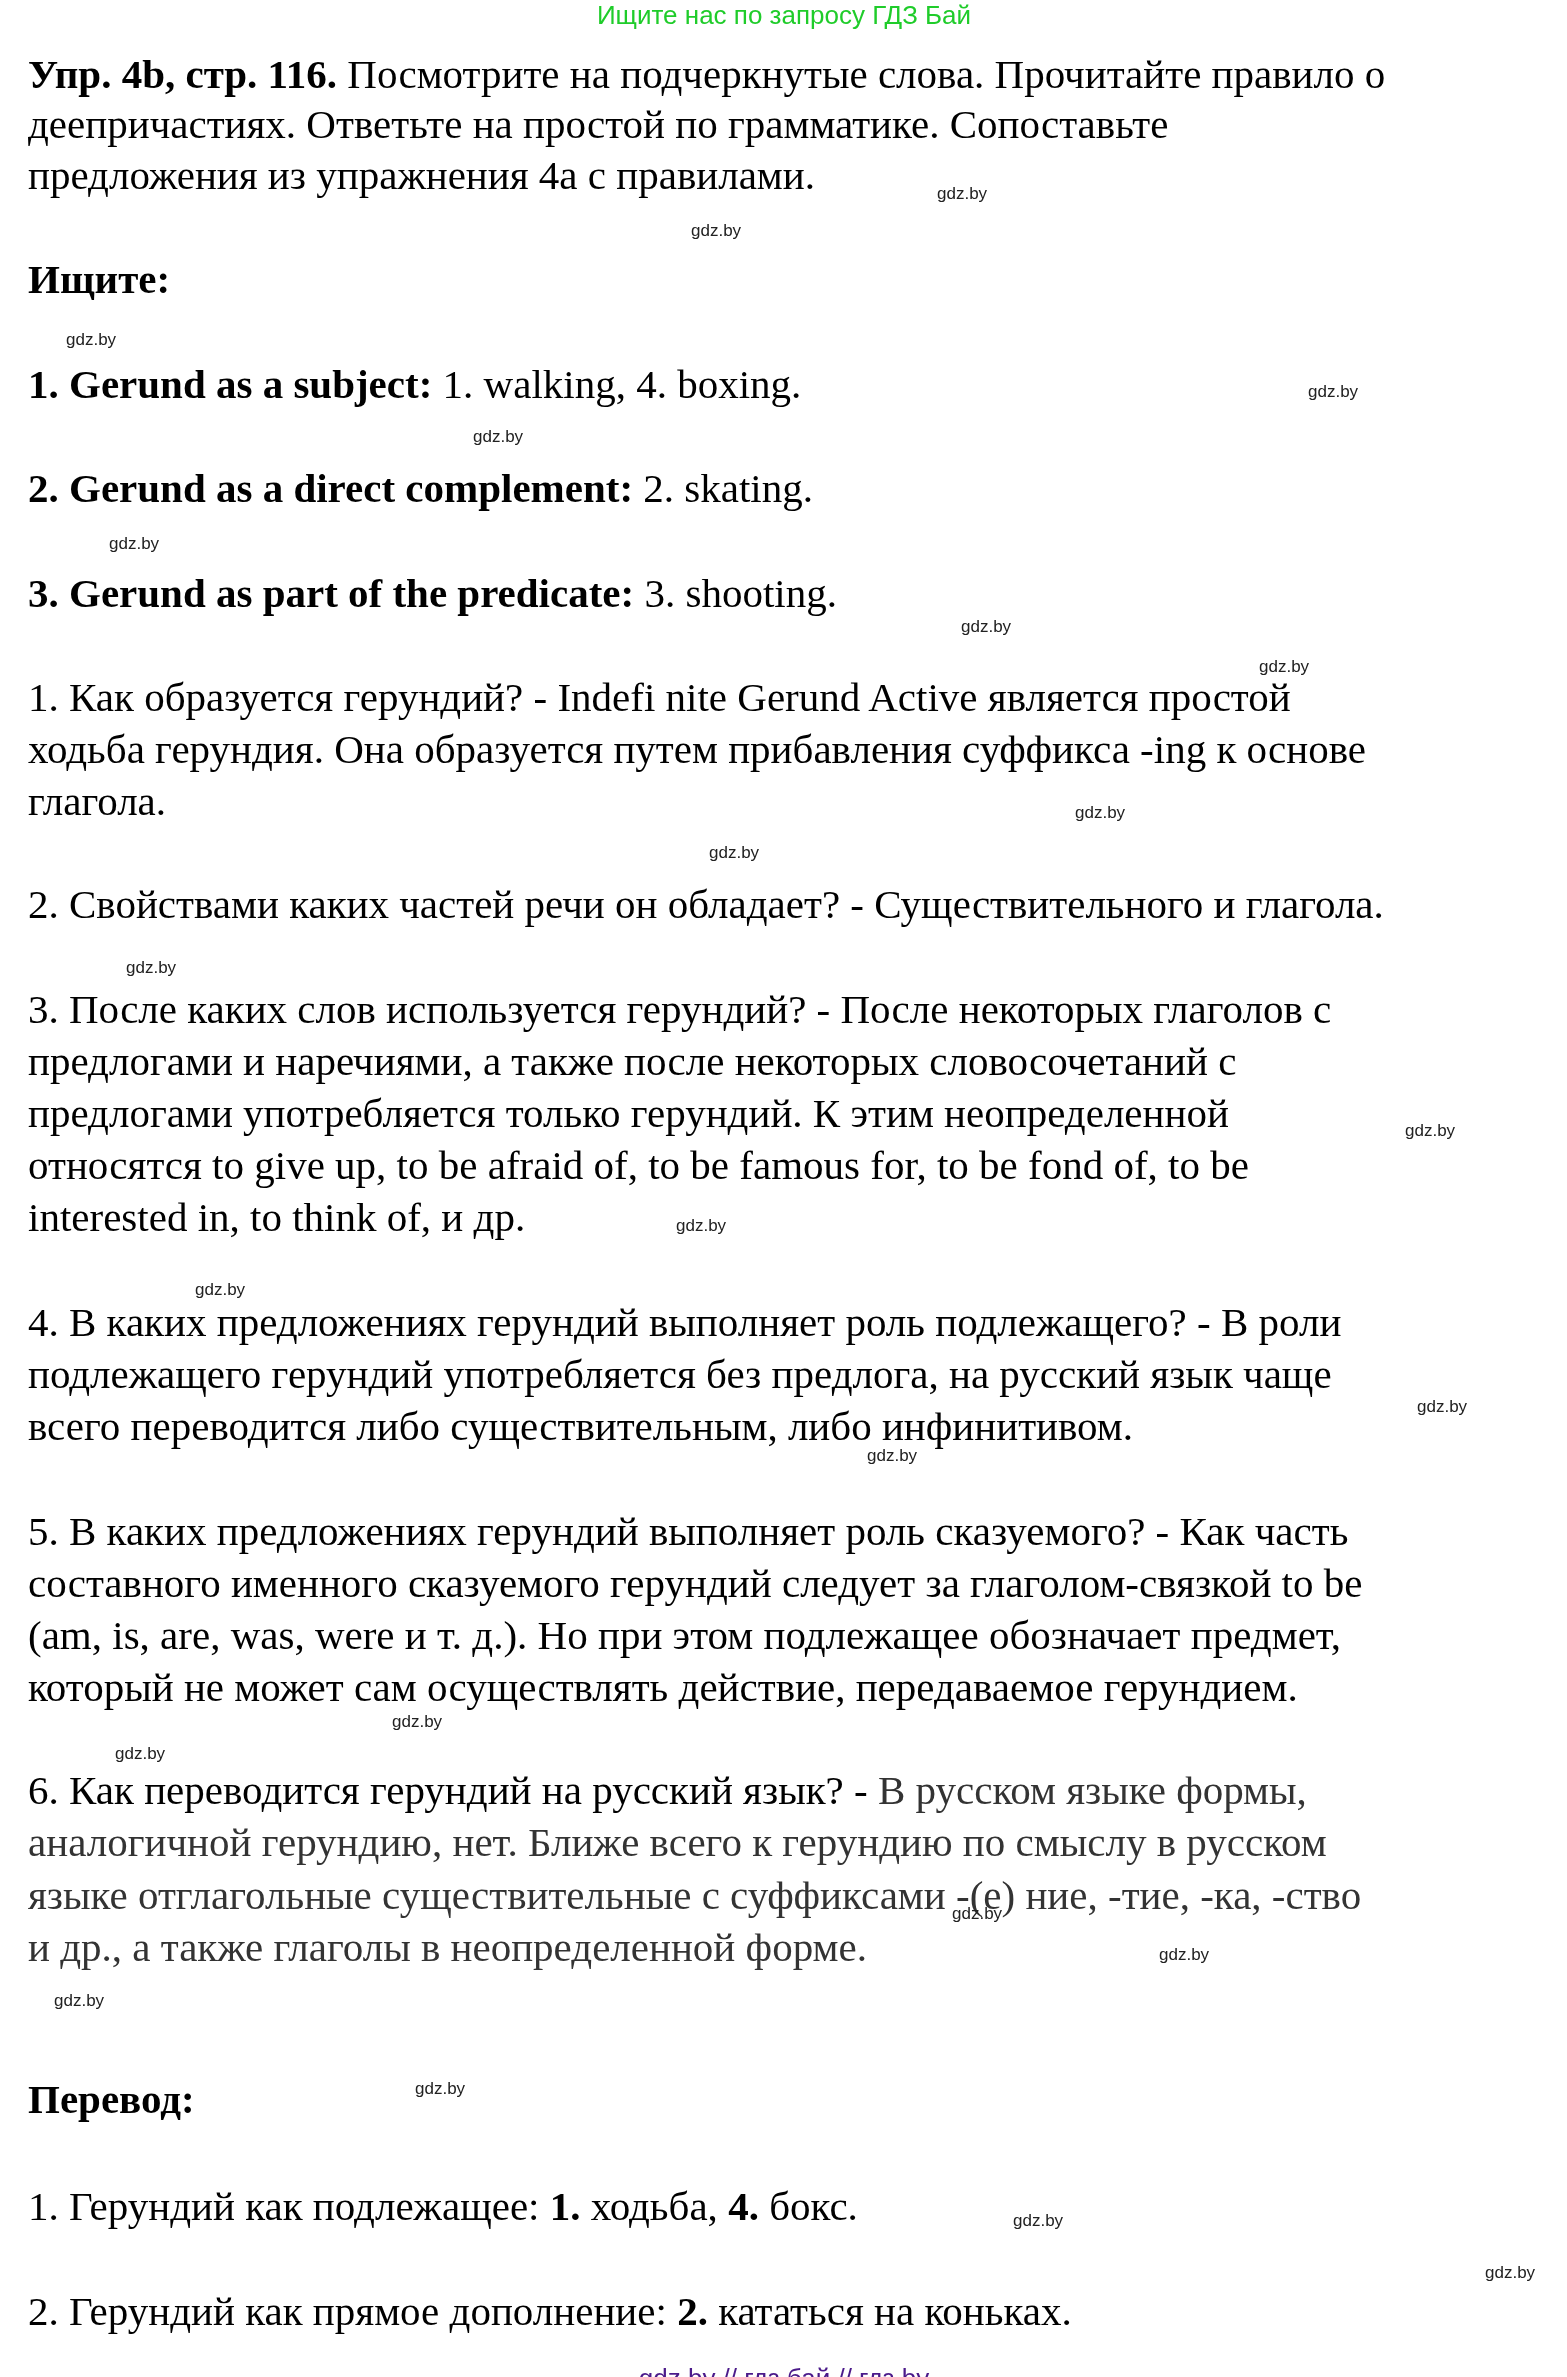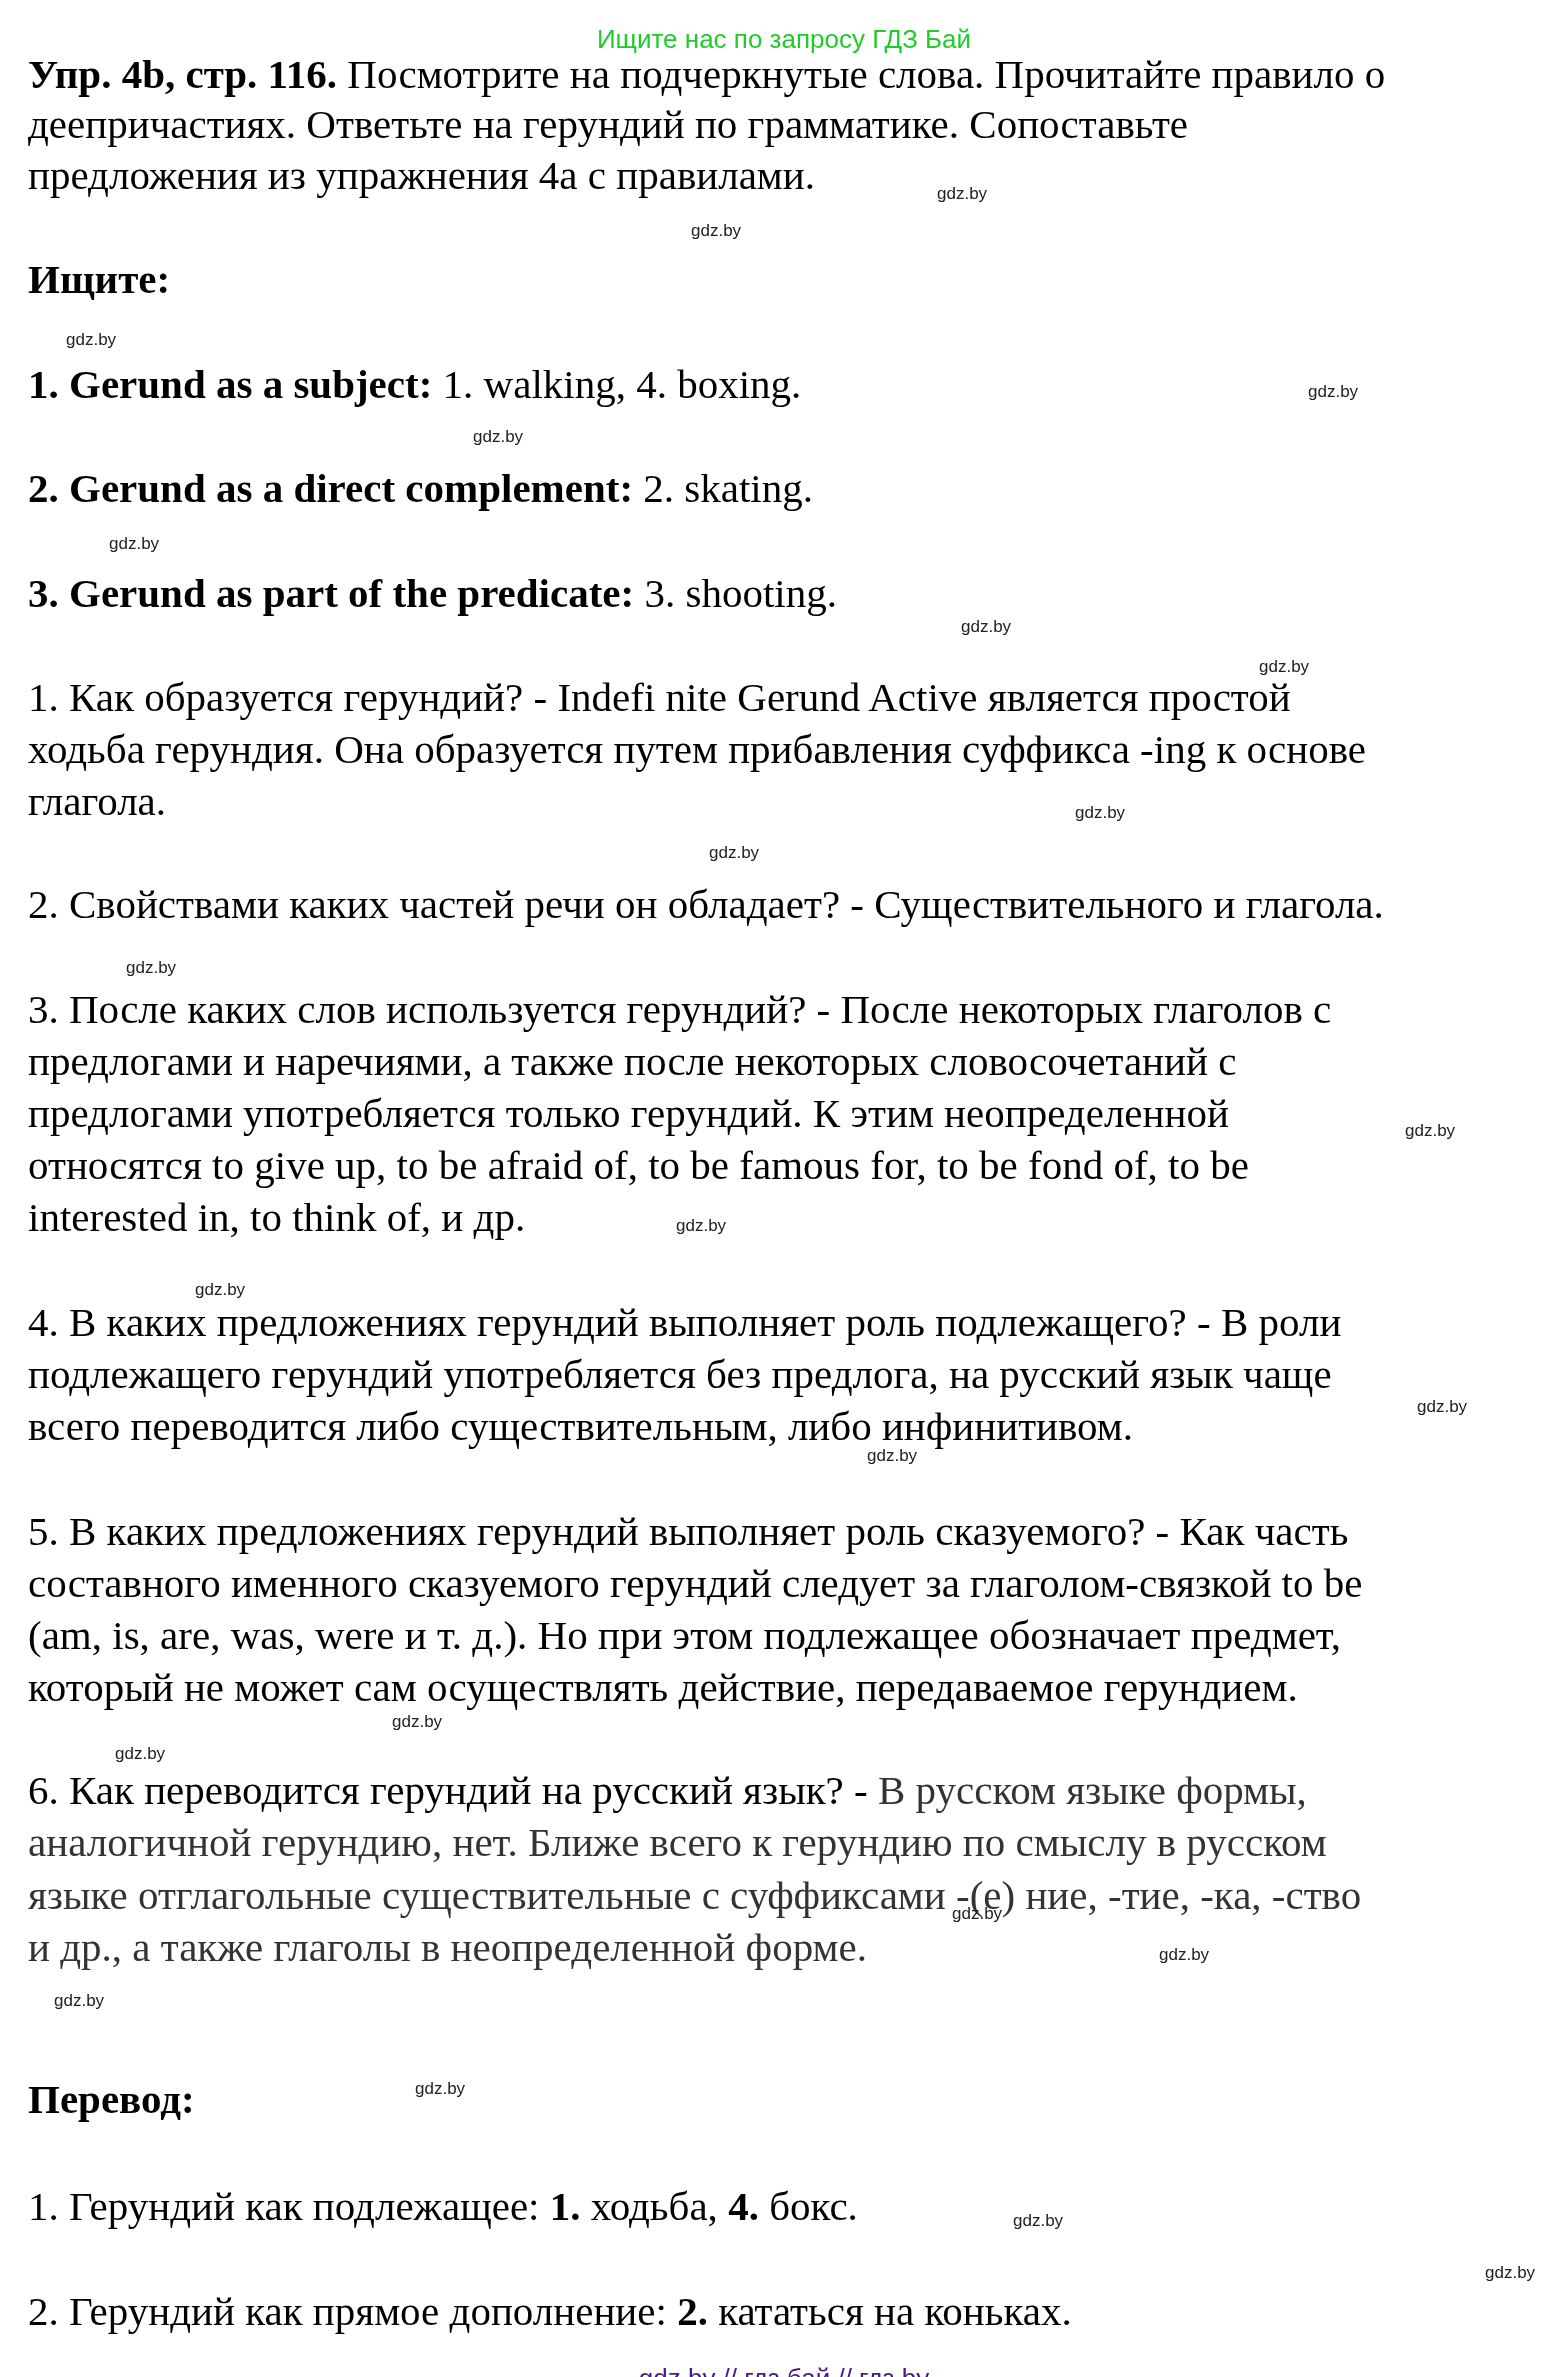--- a/index.html
+++ b/index.html
@@ -1,30 +1,30 @@
 <!DOCTYPE html>
 <html style="font-size:12.3px"><head>
 <meta charset="utf-8">
 <style>
   html, body { margin:0; padding:0; background:#ffffff; }
   body { width:1568px; height:2377px; position:relative; overflow:hidden; font-family:"Liberation Serif", serif; color:#000; }
-  .hdr { position:absolute; top:0; left:0; width:1568px; text-align:center; font-family:"Liberation Sans", sans-serif; font-size:26px; color:#1fcc2a; line-height:31px;margin-top:24px; }
+  .hdr { position:absolute; top:0; left:0; width:1568px; text-align:center; font-family:"Liberation Sans", sans-serif; font-size:26px; color:#1fcc2a; line-height:31px; }
   .ftr { position:absolute; top:2363px; left:0; width:1568px; text-align:center; font-family:"Liberation Sans", sans-serif; font-size:26px; color:#4b1a8a; line-height:31px; }
   .line { position:absolute; left:28px; font-size:41px; line-height:52px; white-space:nowrap; }
   .b { font-weight:bold; }
   .gray { color:#333333;text-align:center; }
   .wm { position:absolute; font-family:"Liberation Sans", sans-serif; font-size:17px; color:#222; line-height:26px; }
 </style>
 </head>
 <body>
 
 <div class="hdr">Ищите нас по запросу ГДЗ Бай</div>
 
 <div class="line" style="top:48px"><span class="b">Упр. 4b, стр. 116.</span><span> Посмотрите на подчеркнутые слова. Прочитайте правило о</span></div>
-<div class="line" style="top:98px">деепричастиях. Ответьте на герундий по грамматике. Сопоставьте</div>
+<div class="line" style="top:98px">деепричастиях. Ответьте на простой по грамматике. Сопоставьте</div>
 <div class="line" style="top:149px">предложения из упражнения 4a с правилами.</div>
 
 <div class="line b" style="top:253px">Ищите:</div>
 
 <div class="line" style="top:358px"><span class="b">1. Gerund as a subject:</span><span> 1. walking, 4. boxing.</span></div>
 <div class="line" style="top:462px"><span class="b">2. Gerund as a direct complement:</span><span> 2. skating.</span></div>
 <div class="line" style="top:567px"><span class="b">3. Gerund as part of the predicate:</span><span> 3. shooting.</span></div>
 
 <div class="line" style="top:671px">1. Как образуется герундий? - Indefi nite Gerund Active является простой</div>
 <div class="line" style="top:723px">ходьба герундия. Она образуется путем прибавления суффикса -ing к основе</div>

